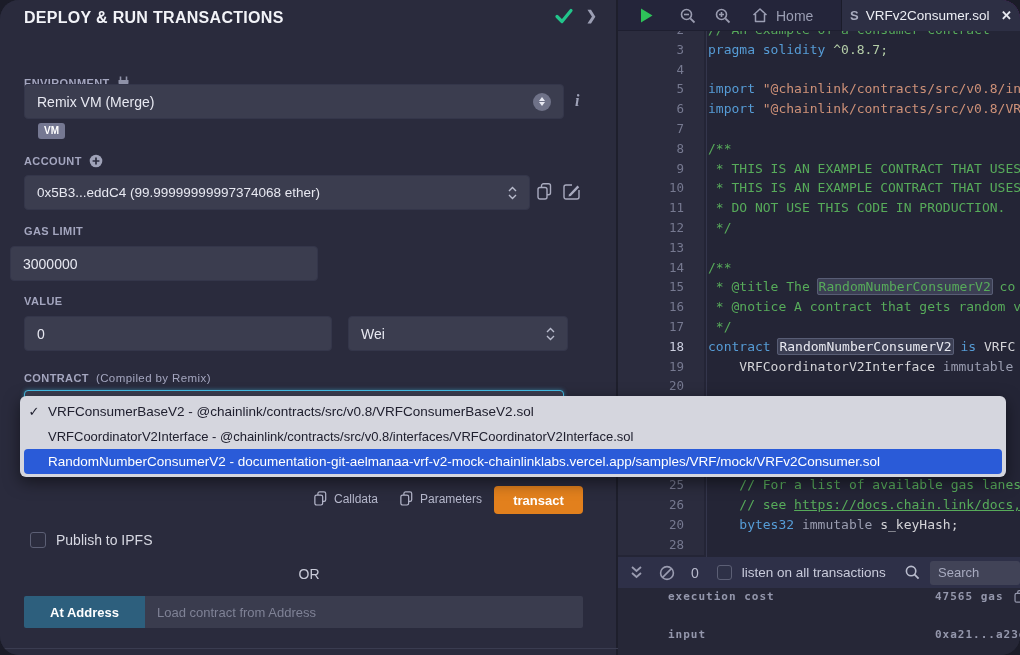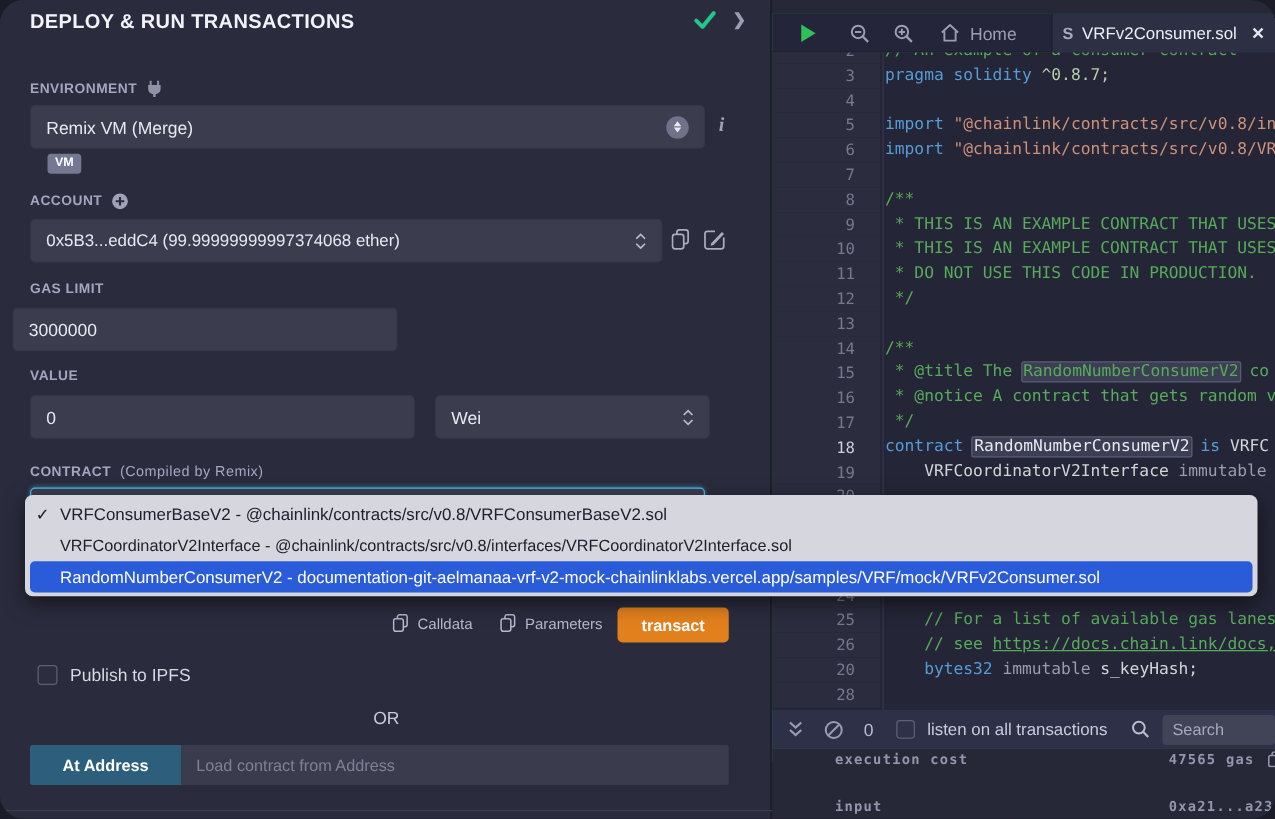--- a/index.html
+++ b/index.html
@@ -62,21 +62,21 @@
     width:121px; height:32px; background:#2d5f7d; border:none; color:#fff; font-weight:700;
     font-size:13px; font-family:inherit; border-radius:2px 0 0 2px;
   }
   .ataddr-inp {
     flex:1; height:32px; background:#3a3c4e; border:none; outline:none; color:#e7e8f1;
     font-size:13px; padding:0 12px; font-family:inherit; border-radius:0 2px 2px 0;
   }
   .ataddr-inp::placeholder { color:#7f8296; }
   .panel-divider { position:absolute; left:0; top:648px; width:618px; height:1px; background:#3a3c50; }
   
-  .editor-area { position:absolute; left:618px; top:11px; width:402px; height:598px; background:#15803d; }
+  .editor-area { position:absolute; left:618px; top:0; width:402px; height:598px; background:#a21caf; }
   .tabbar { position:absolute; left:0; top:0; width:402px; height:31px; background:#24253a; border-bottom:1px solid #1e1f30; }
   .tb-icon { position:absolute; top:6px; }
   .home-tab { position:absolute; left:128px; top:0; height:31px; display:flex; align-items:center; gap:8px; color:#9b9eb3; font-size:14px; padding:0 6px; }
   .file-tab {
     position:absolute; left:223px; top:0; width:179px; height:31px; background:#2d2f44;
     display:flex; align-items:center; gap:7px; padding:0 8px; border-left:1px solid #1b1c2a;
   }
   .file-tab .fname { color:#eceef4; font-size:13.5px; white-space:nowrap; }
   .sol-icon { color:#a9acbf; font-weight:700; font-size:13px; }
   .tab-close { color:#e6e8f0; font-size:13px; font-weight:700; margin-left:auto; }
@@ -116,21 +116,21 @@
 
   <section class="left-panel">
     <div class="panel-title">DEPLOY &amp; RUN TRANSACTIONS</div>
     <span class="hdr-check">
       <svg width="20" height="18" viewBox="0 0 20 18">
           <path d="M3 9.5 L8 14.5 L17 3.5" stroke="#22c58b" stroke-width="3.2" fill="none" stroke-linecap="round" stroke-linejoin="round"></path>
         </svg>
     </span>
     <span class="hdr-chev">❯</span>
 
-    <div class="flabel" style="top:64px;">
+    <div class="flabel" style="top:76px;">
       <span>ENVIRONMENT</span>
       <span>
         <svg width="13" height="14" viewBox="0 0 13 14">
             <path d="M3.5 0.5 v3.5 M9.5 0.5 v3.5" stroke="#8f92a8" stroke-width="1.6"></path>
             <path d="M1.5 4 h10 v2.5 a5 5 0 0 1 -4 4.9 V13.5 H5.5 V11.4 a5 5 0 0 1 -4 -4.9 z" fill="#8f92a8"></path>
           </svg>
       </span>
     </div>
     <div class="sel" style="left:24px; top:84px; width:540px;">
       <span>Remix VM (Merge)</span>

